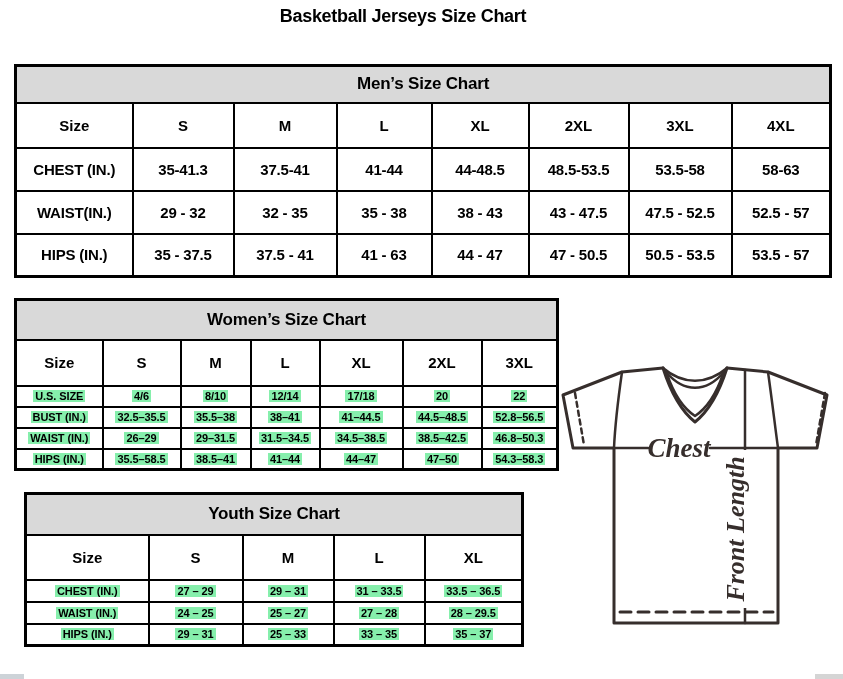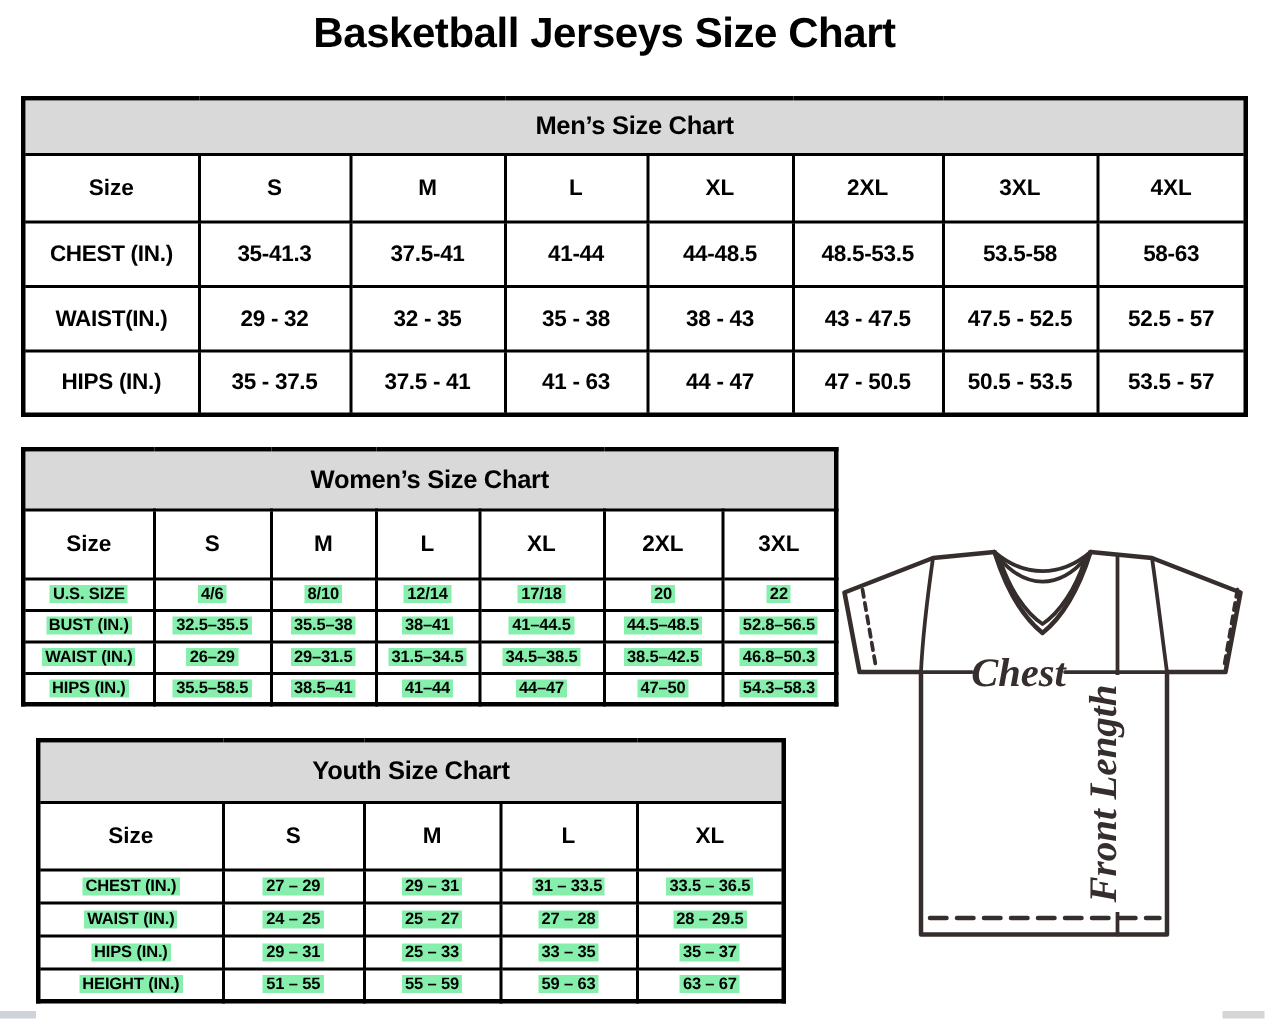--- a/index.html
+++ b/index.html
@@ -2,21 +2,21 @@
 <html><head>
 <meta charset="utf-8">
 <style>
   html,body{margin:0;padding:0;}
   body{
     width:843px;height:679px;position:relative;overflow:hidden;
     background:#ffffff;font-family:"Liberation Sans",sans-serif;color:#000;
   }
   .page-title{
     position:absolute;top:6px;left:0;width:806px;text-align:center;
-    font-size:28px;font-weight:bold;letter-spacing:-0.3px;
+    font-size:18px;font-weight:bold;letter-spacing:-0.3px;
   }
   table{
     position:absolute;border-collapse:collapse;table-layout:fixed;
     background:#fff;border:3px solid #000;padding-left:44px;
   }
   td{
     border:2px solid #000;padding:0;text-align:center;vertical-align:middle;
     font-weight:bold;white-space:nowrap;overflow:hidden;
   }
   tr.t-hd td{background:#d9d9d9;font-size:17px;letter-spacing:-0.2px;}
@@ -199,27 +199,20 @@
         <td><span class="hl">27 – 28</span></td>
         <td><span class="hl">28 – 29.5</span></td>
       </tr>
     <tr class="dr">
       <td><span class="hl">HIPS (IN.)</span></td>
     <td><span class="hl">29 – 31</span></td>
         <td><span class="hl">25 – 33</span></td>
         <td><span class="hl">33 – 35</span></td>
         <td><span class="hl">35 – 37</span></td>
       </tr>
-    <tr class="dr">
-      <td><span class="hl">HEIGHT (IN.)</span></td>
-    <td><span class="hl">51 – 55</span></td>
-        <td><span class="hl">55 – 59</span></td>
-        <td><span class="hl">59 – 63</span></td>
-        <td><span class="hl">63 – 67</span></td>
-      </tr>
   </tbody>
 </table>
 
 <svg class="jersey-diagram" viewBox="0 0 284 300" xmlns="http://www.w3.org/2000/svg">
   <g stroke="#362e2c" fill="none" stroke-linejoin="round" stroke-linecap="round">
 
     <path stroke-width="3" d="M105,8 L64,12 L5,35 L15,88 L56,88 L56,263 L220,263 L220,88 L259,88 L269,35 L210,12 L169,8"></path>
 
     <path stroke-width="2.5" d="M64,12 C60,40 57,66 56,88"></path>
     <path stroke-width="2.5" d="M210,12 C214,40 217,66 220,88"></path>

